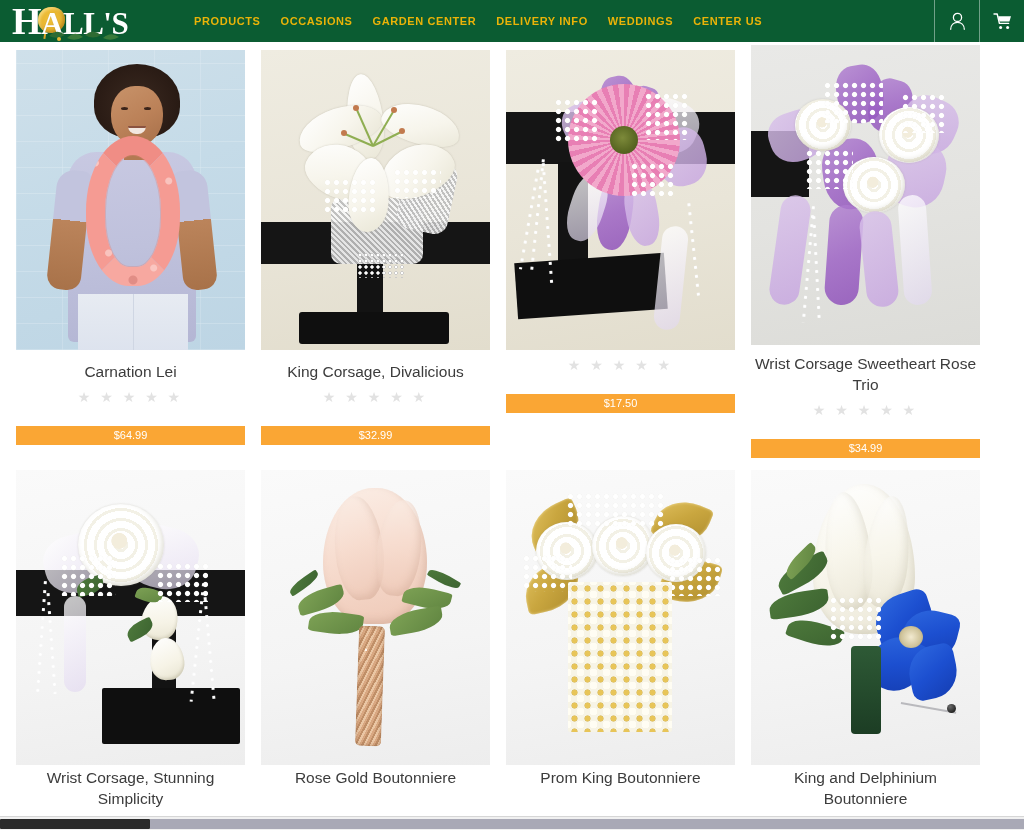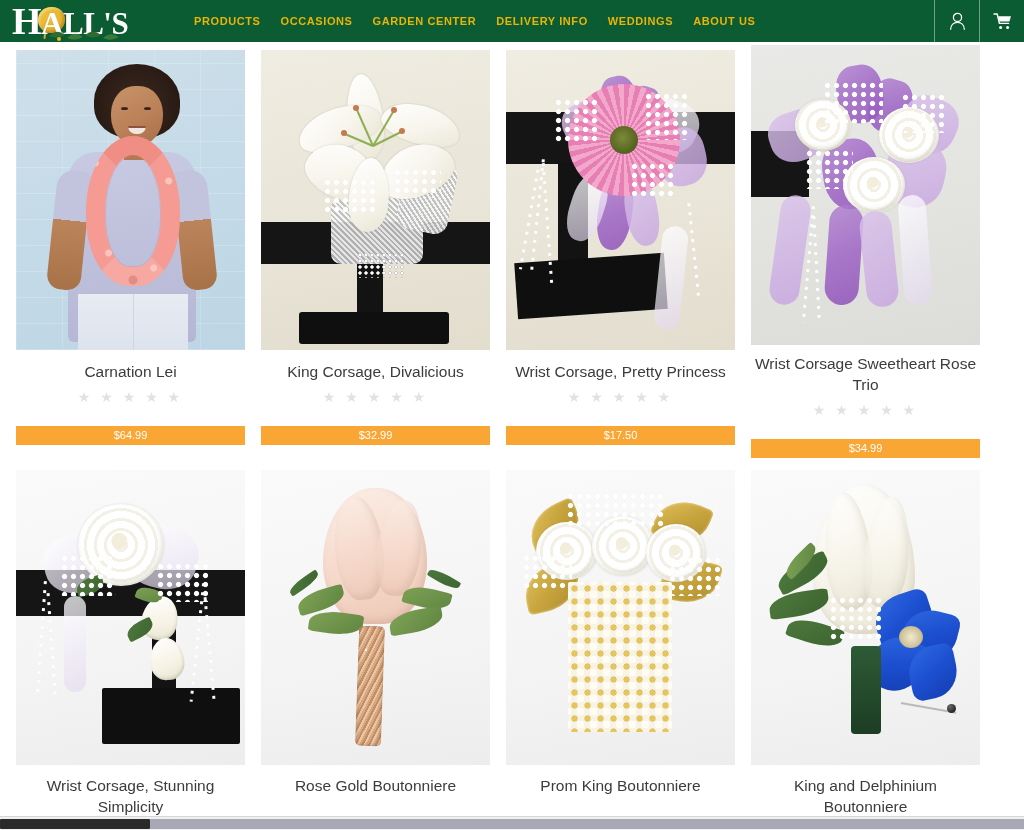--- a/index.html
+++ b/index.html
@@ -95,21 +95,21 @@
     background:#faa634; color:#ffffff;
     font-size:11px; line-height:19px; text-align:center;
     cursor:pointer;
   }
   .card.shift-up .thumb { margin-top:3px; }
   .card.shift-up .title { margin-top:8px; }
 
   
   .row2 .card { padding-bottom:2px; }
   .row2 .thumb { margin-top:12px; }
-  .row2 .title { margin-top:10px; }
+  .row2 .title { margin-top:2px; }
 
   
   .hscroll {
     position:absolute; left:0; bottom:0; width:1024px; height:14px;
     background:#f0f0f0; border-top:1px solid #d6d6d6;
   }
   .hscroll-thumb {
     position:absolute; left:0; top:2px; height:10px; width:150px;
     background:#2a2a2a; border-radius:1px;
   }
@@ -303,21 +303,21 @@
         <circle cx="12" cy="13" r="2" fill="#e8b531"></circle>
       </svg>
     </div>
 
     <div class="nav">
       <div class="nav-item">PRODUCTS</div>
       <div class="nav-item">OCCASIONS</div>
       <div class="nav-item">GARDEN CENTER</div>
       <div class="nav-item">DELIVERY INFO</div>
       <div class="nav-item">WEDDINGS</div>
-      <div class="nav-item">ABOUT US</div>
+      <div class="nav-item">CENTER US</div>
     </div>
 
     <div class="header-right">
       <div class="hdr-icon-btn">
         <svg width="17" height="19" viewBox="0 0 17 19">
           <circle cx="8.5" cy="5.4" r="4.1" fill="none" stroke="#ffffff" stroke-width="1.3"></circle>
           <path d="M1.6 17.8 C1.6 12.6 5 10.4 8.5 10.4 C12 10.4 15.4 12.6 15.4 17.8" fill="none" stroke="#ffffff" stroke-width="1.3"></path>
         </svg>
       </div>
       <div class="hdr-icon-btn">
@@ -413,21 +413,20 @@
             <div class="babys-breath" style="left:48px;top:48px;width:44px;height:44px;"></div>
             <div class="babys-breath" style="left:138px;top:42px;width:46px;height:48px;"></div>
             <div class="babys-breath" style="left:124px;top:112px;width:44px;height:34px;"></div>
             <div class="pearl-strand" style="left:30px;top:106px;height:118px;transform:rotate(6deg);"></div>
             <div class="pearl-strand" style="left:40px;top:110px;height:128px;transform:rotate(-4deg);"></div>
             <div class="pearl-strand" style="left:22px;top:116px;height:104px;transform:rotate(10deg);"></div>
             <div class="pearl-strand" style="left:186px;top:150px;height:96px;transform:rotate(-6deg);"></div>
             <div class="ribbon sheer" style="left:152px;top:176px;width:26px;height:104px;transform:rotate(6deg);border-radius:14px;"></div>
           </div>
         </div>
-        <div class="title">Wrist Corsage, Pretty Princess</div>
         <div class="stars">★ ★ ★ ★ ★</div>
         <div class="price-bar">$17.50</div>
       </div>
 
       <div class="card shift-up">
         <div class="thumb" style="height:300px;">
           <div class="ph">
             <div class="studio-grey"></div>
             <div class="stand-bar" style="left:0;top:86px;width:58px;height:66px;"></div>
             <div class="ribbon lav" style="left:18px;top:66px;width:56px;height:50px;transform:rotate(-18deg);"></div>

